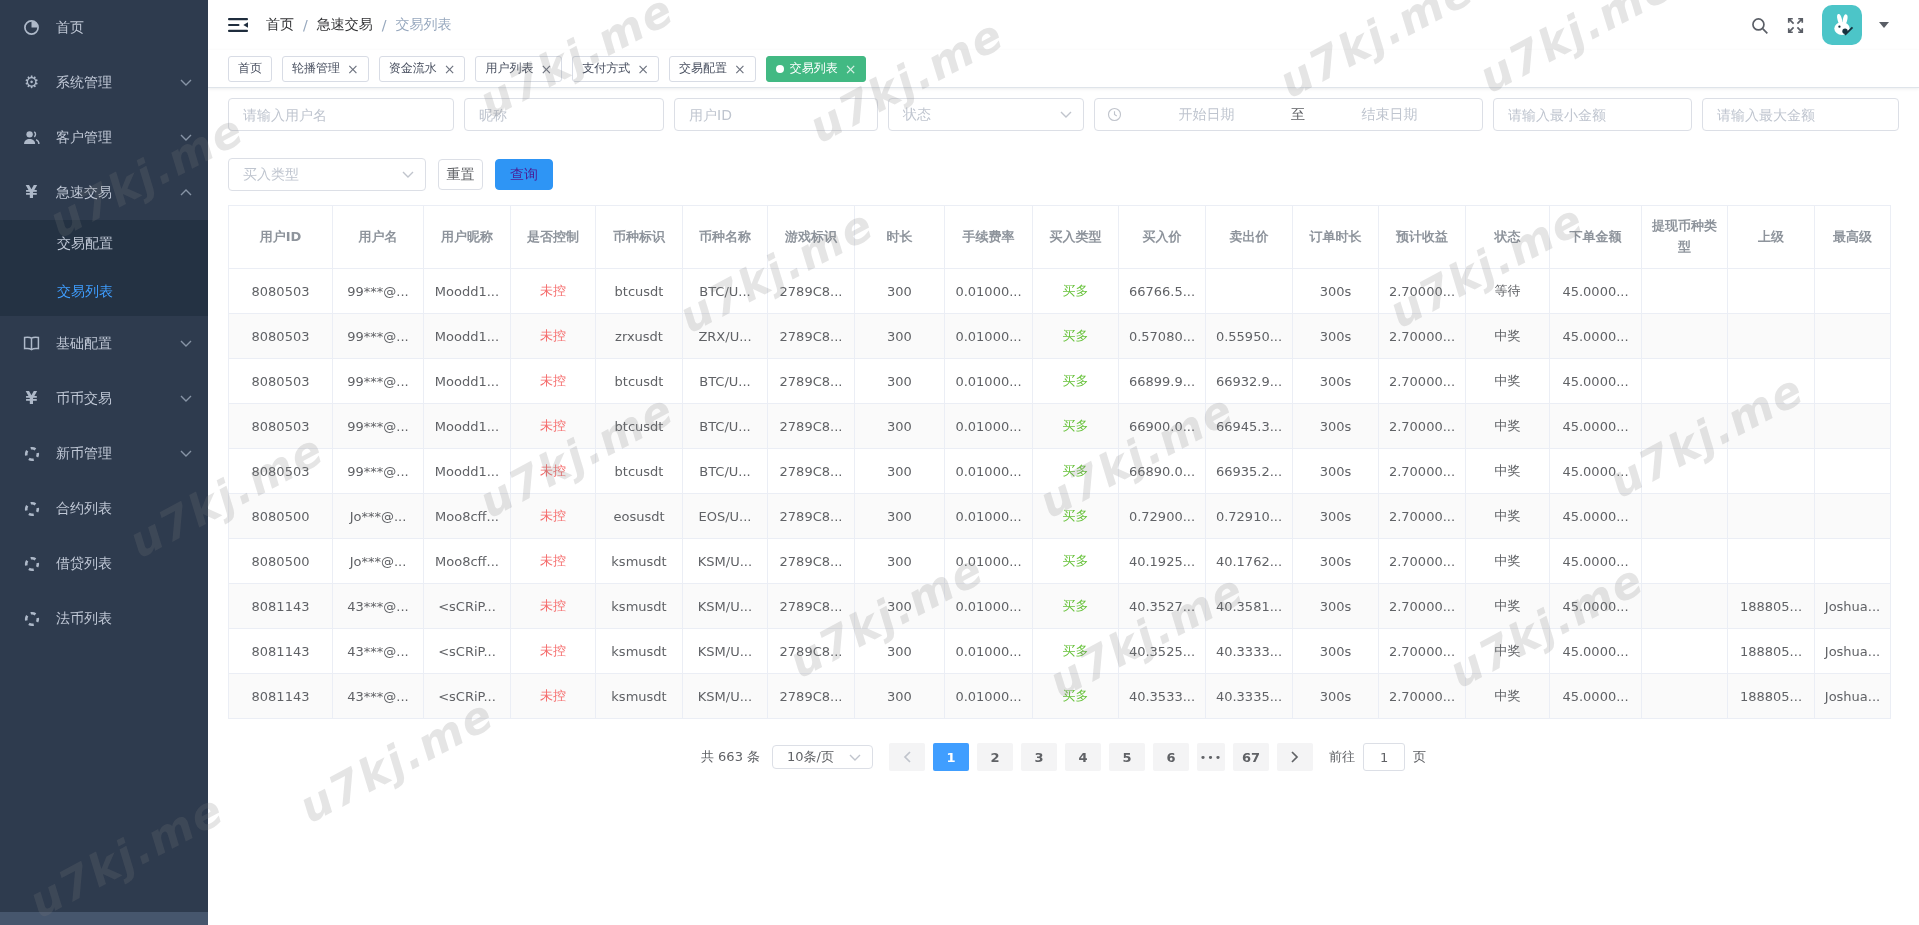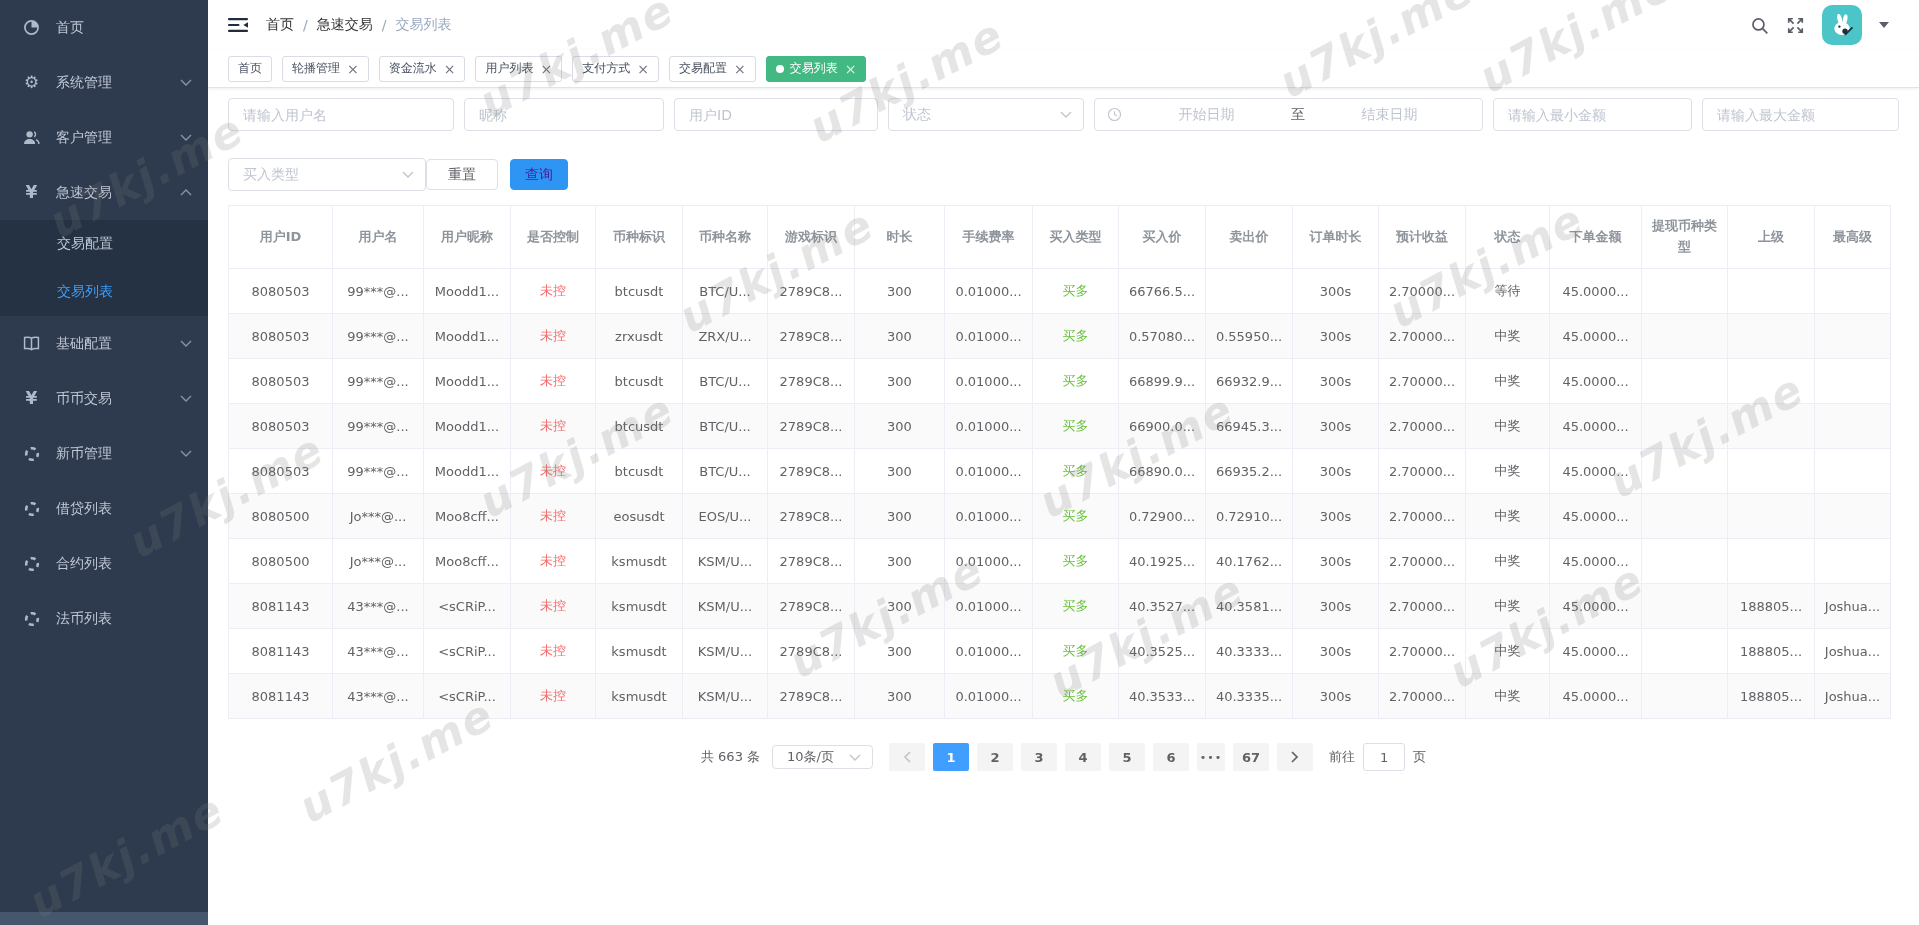--- a/index.html
+++ b/index.html
@@ -53,21 +53,21 @@
   .sel-arrow{color:#c0c4cc;display:inline-flex}
   .daterange{width:400px;height:33px;border:1px solid #dcdfe6;border-radius:4px;display:flex;
              align-items:center;padding:0 12px;box-sizing:border-box;font-size:14px;color:#bfc5cf;gap:4px;cursor:pointer}
   .daterange .ph{flex:1;text-align:center}
   .daterange .to{color:#606266}
   .clock{color:#c0c4cc;display:inline-flex}
   .frow2{margin-top:27px;display:flex;align-items:center}
   .btn{height:31px;border-radius:4px;font-size:14px;display:inline-flex;align-items:center;
        justify-content:center;cursor:pointer;box-sizing:border-box;
        font-family:"DejaVu Sans","Liberation Sans",sans-serif}
-  .btn-reset{width:72px;background:#fff;border:1px solid #dcdfe6;color:#606266;}
+  .btn-reset{width:45px;background:#fff;border:1px solid #dcdfe6;color:#606266;margin-left:12px}
   .btn-search{width:58px;background:#2e95f5;border:1px solid #2e95f5;color:#4c1d95;margin-left:12px}
   
   .table-wrap{margin-top:14px}
   table{border-collapse:collapse;table-layout:fixed;width:1662px;font-size:13px}
   th{height:62px;border:1px solid #ebeef5;color:#8e949c;font-weight:bold;background:#fff;
      text-align:center;padding:0 4px;line-height:1.6}
   td{height:44px;border:1px solid #ebeef5;color:#606266;text-align:center;padding:0 4px;background:#fff}
   tr.striped td{background:#fafafa}
   .c-red{color:#f56c6c}
   .c-green{color:#67c23a}
@@ -186,29 +186,29 @@
               <path d="M1 1l5 5 5-5" fill="none" stroke="currentColor" stroke-width="1.4"></path>
             </svg>
           </span>
         </div>
         <div class="sb-item">
           <span class="sb-icn">
             <svg viewBox="0 0 16 16" width="16" height="16">
               <circle cx="8" cy="8" r="5.8" fill="none" stroke="currentColor" stroke-width="2.6" stroke-dasharray="5 4.1" stroke-dashoffset="2"></circle>
             </svg>
           </span>
-          <span class="sb-label">借贷列表</span>
+          <span class="sb-label">合约列表</span>
         </div>
         <div class="sb-item">
           <span class="sb-icn">
             <svg viewBox="0 0 16 16" width="16" height="16">
               <circle cx="8" cy="8" r="5.8" fill="none" stroke="currentColor" stroke-width="2.6" stroke-dasharray="5 4.1" stroke-dashoffset="2"></circle>
             </svg>
           </span>
-          <span class="sb-label">合约列表</span>
+          <span class="sb-label">借贷列表</span>
         </div>
         <div class="sb-item">
           <span class="sb-icn">
             <svg viewBox="0 0 16 16" width="16" height="16">
               <circle cx="8" cy="8" r="5.8" fill="none" stroke="currentColor" stroke-width="2.6" stroke-dasharray="5 4.1" stroke-dashoffset="2"></circle>
             </svg>
           </span>
           <span class="sb-label">法币列表</span>
         </div>
       </nav>

